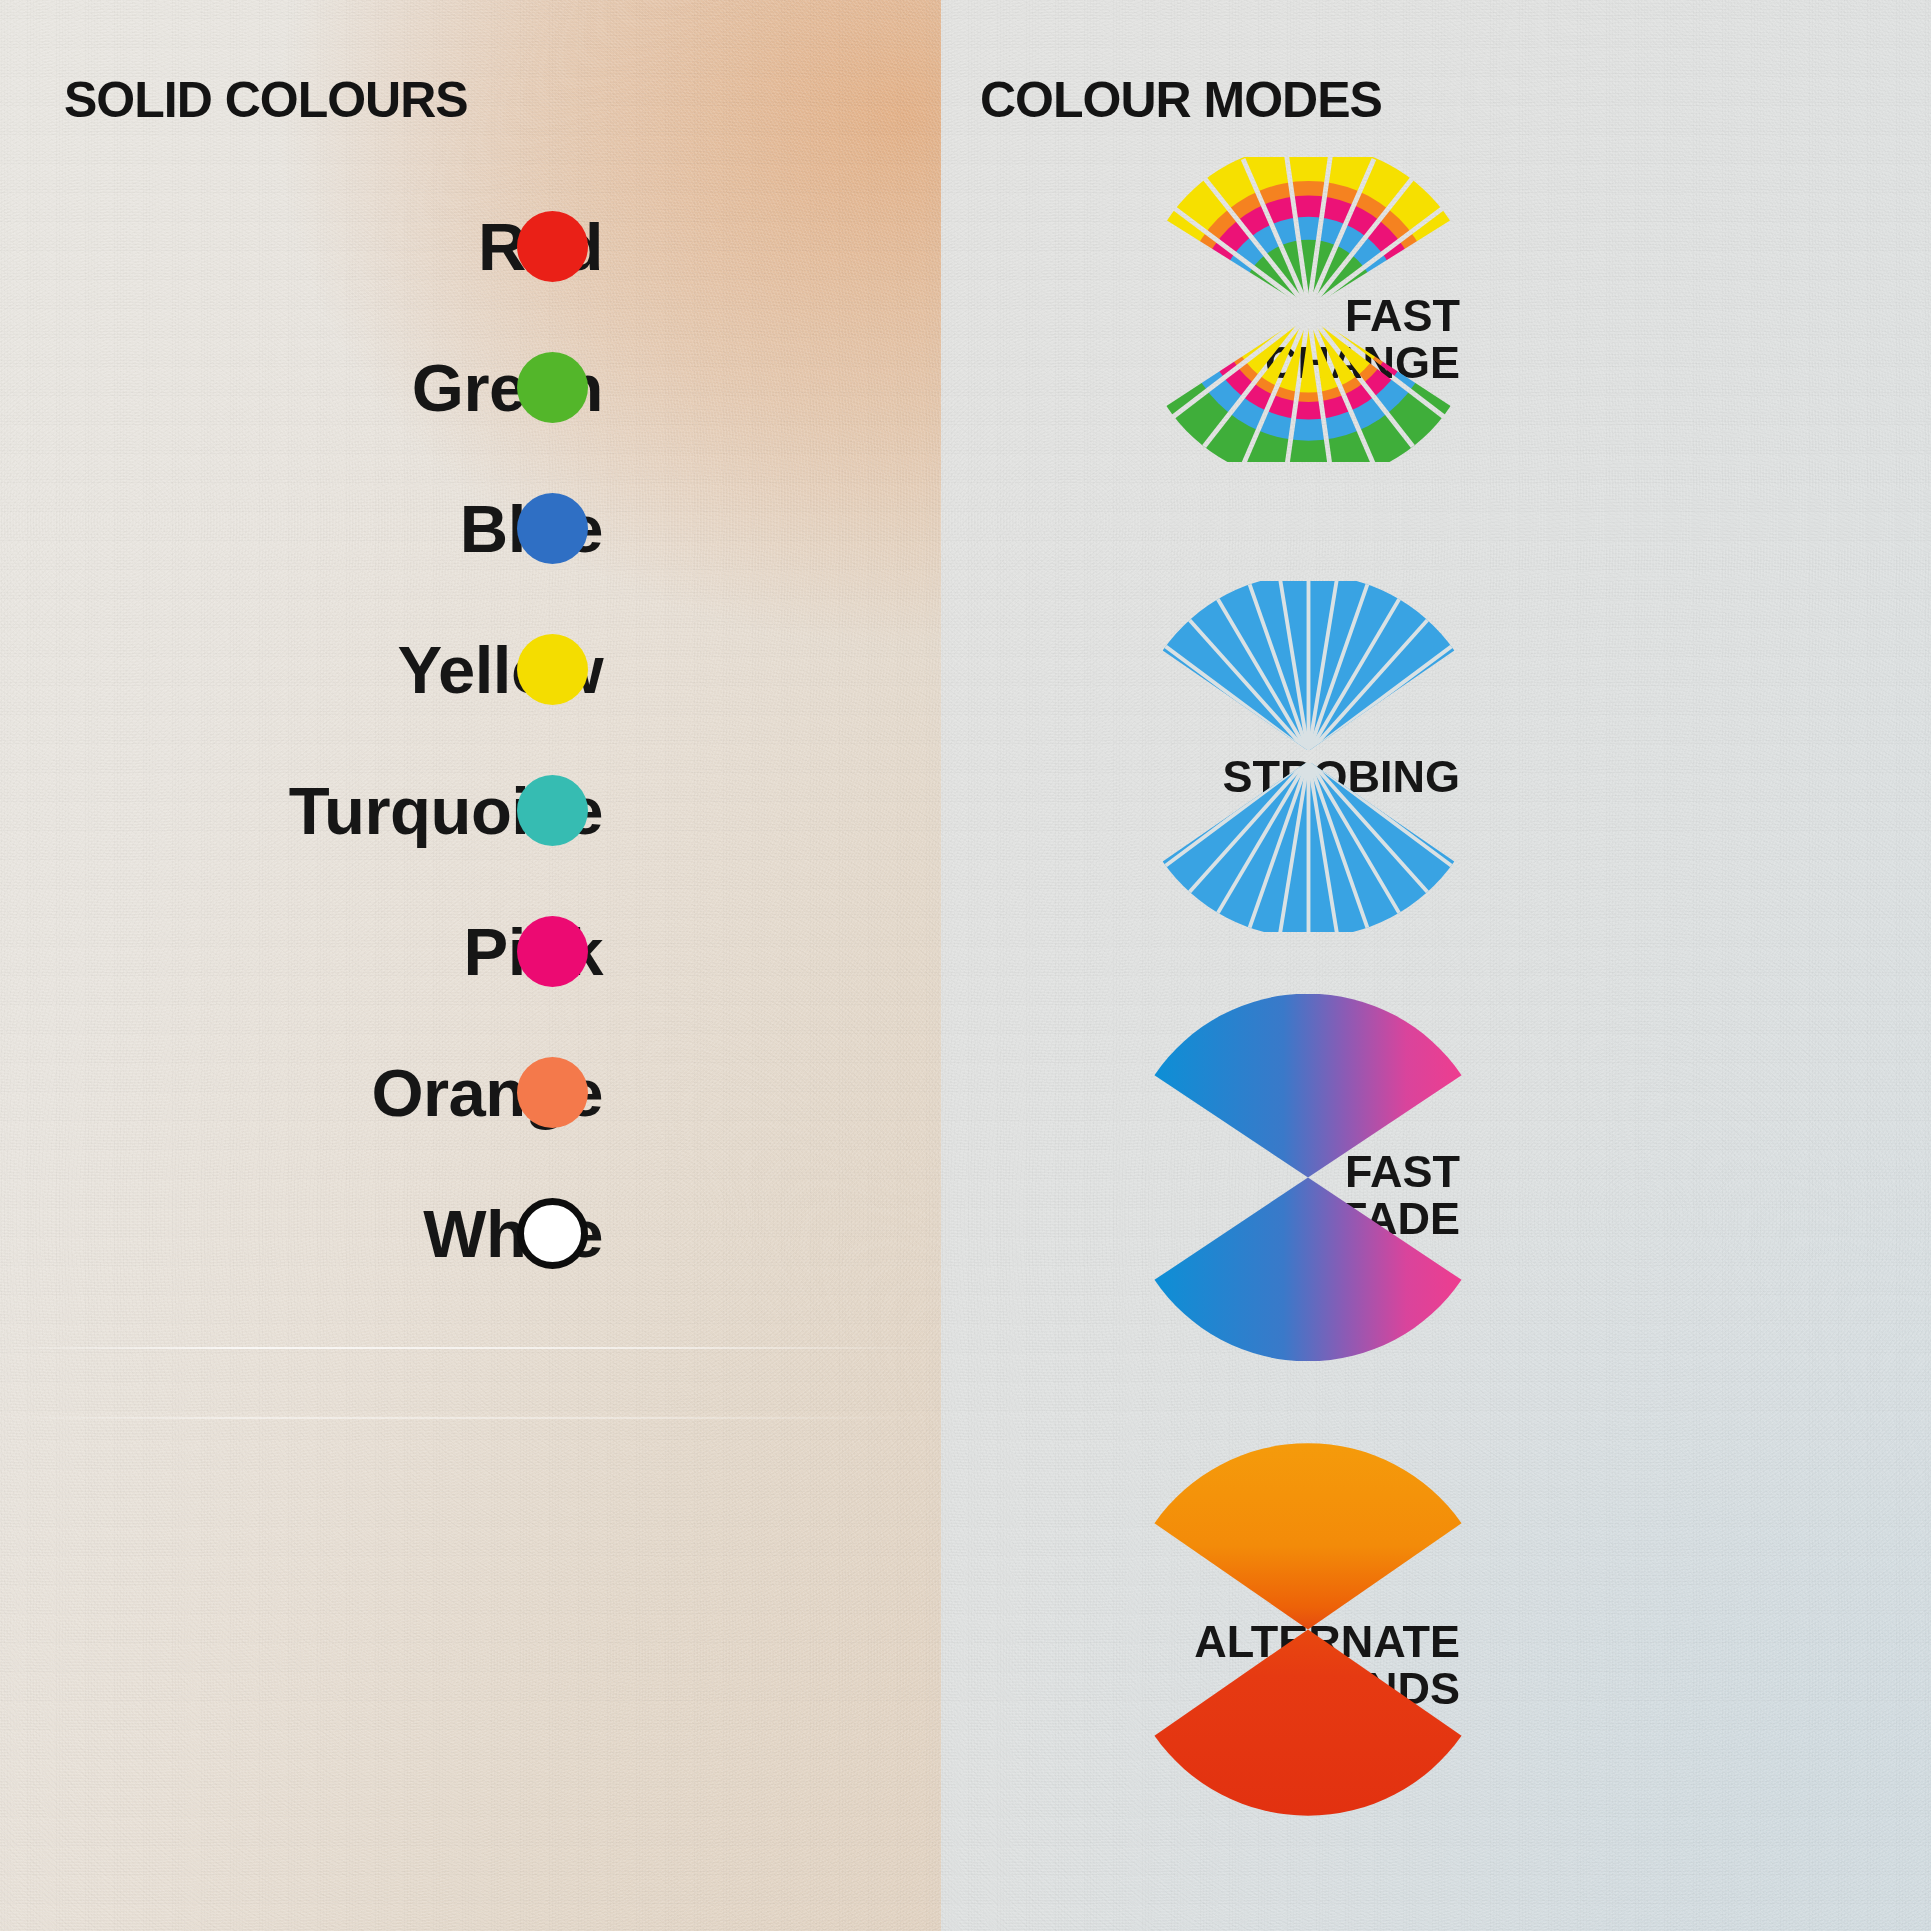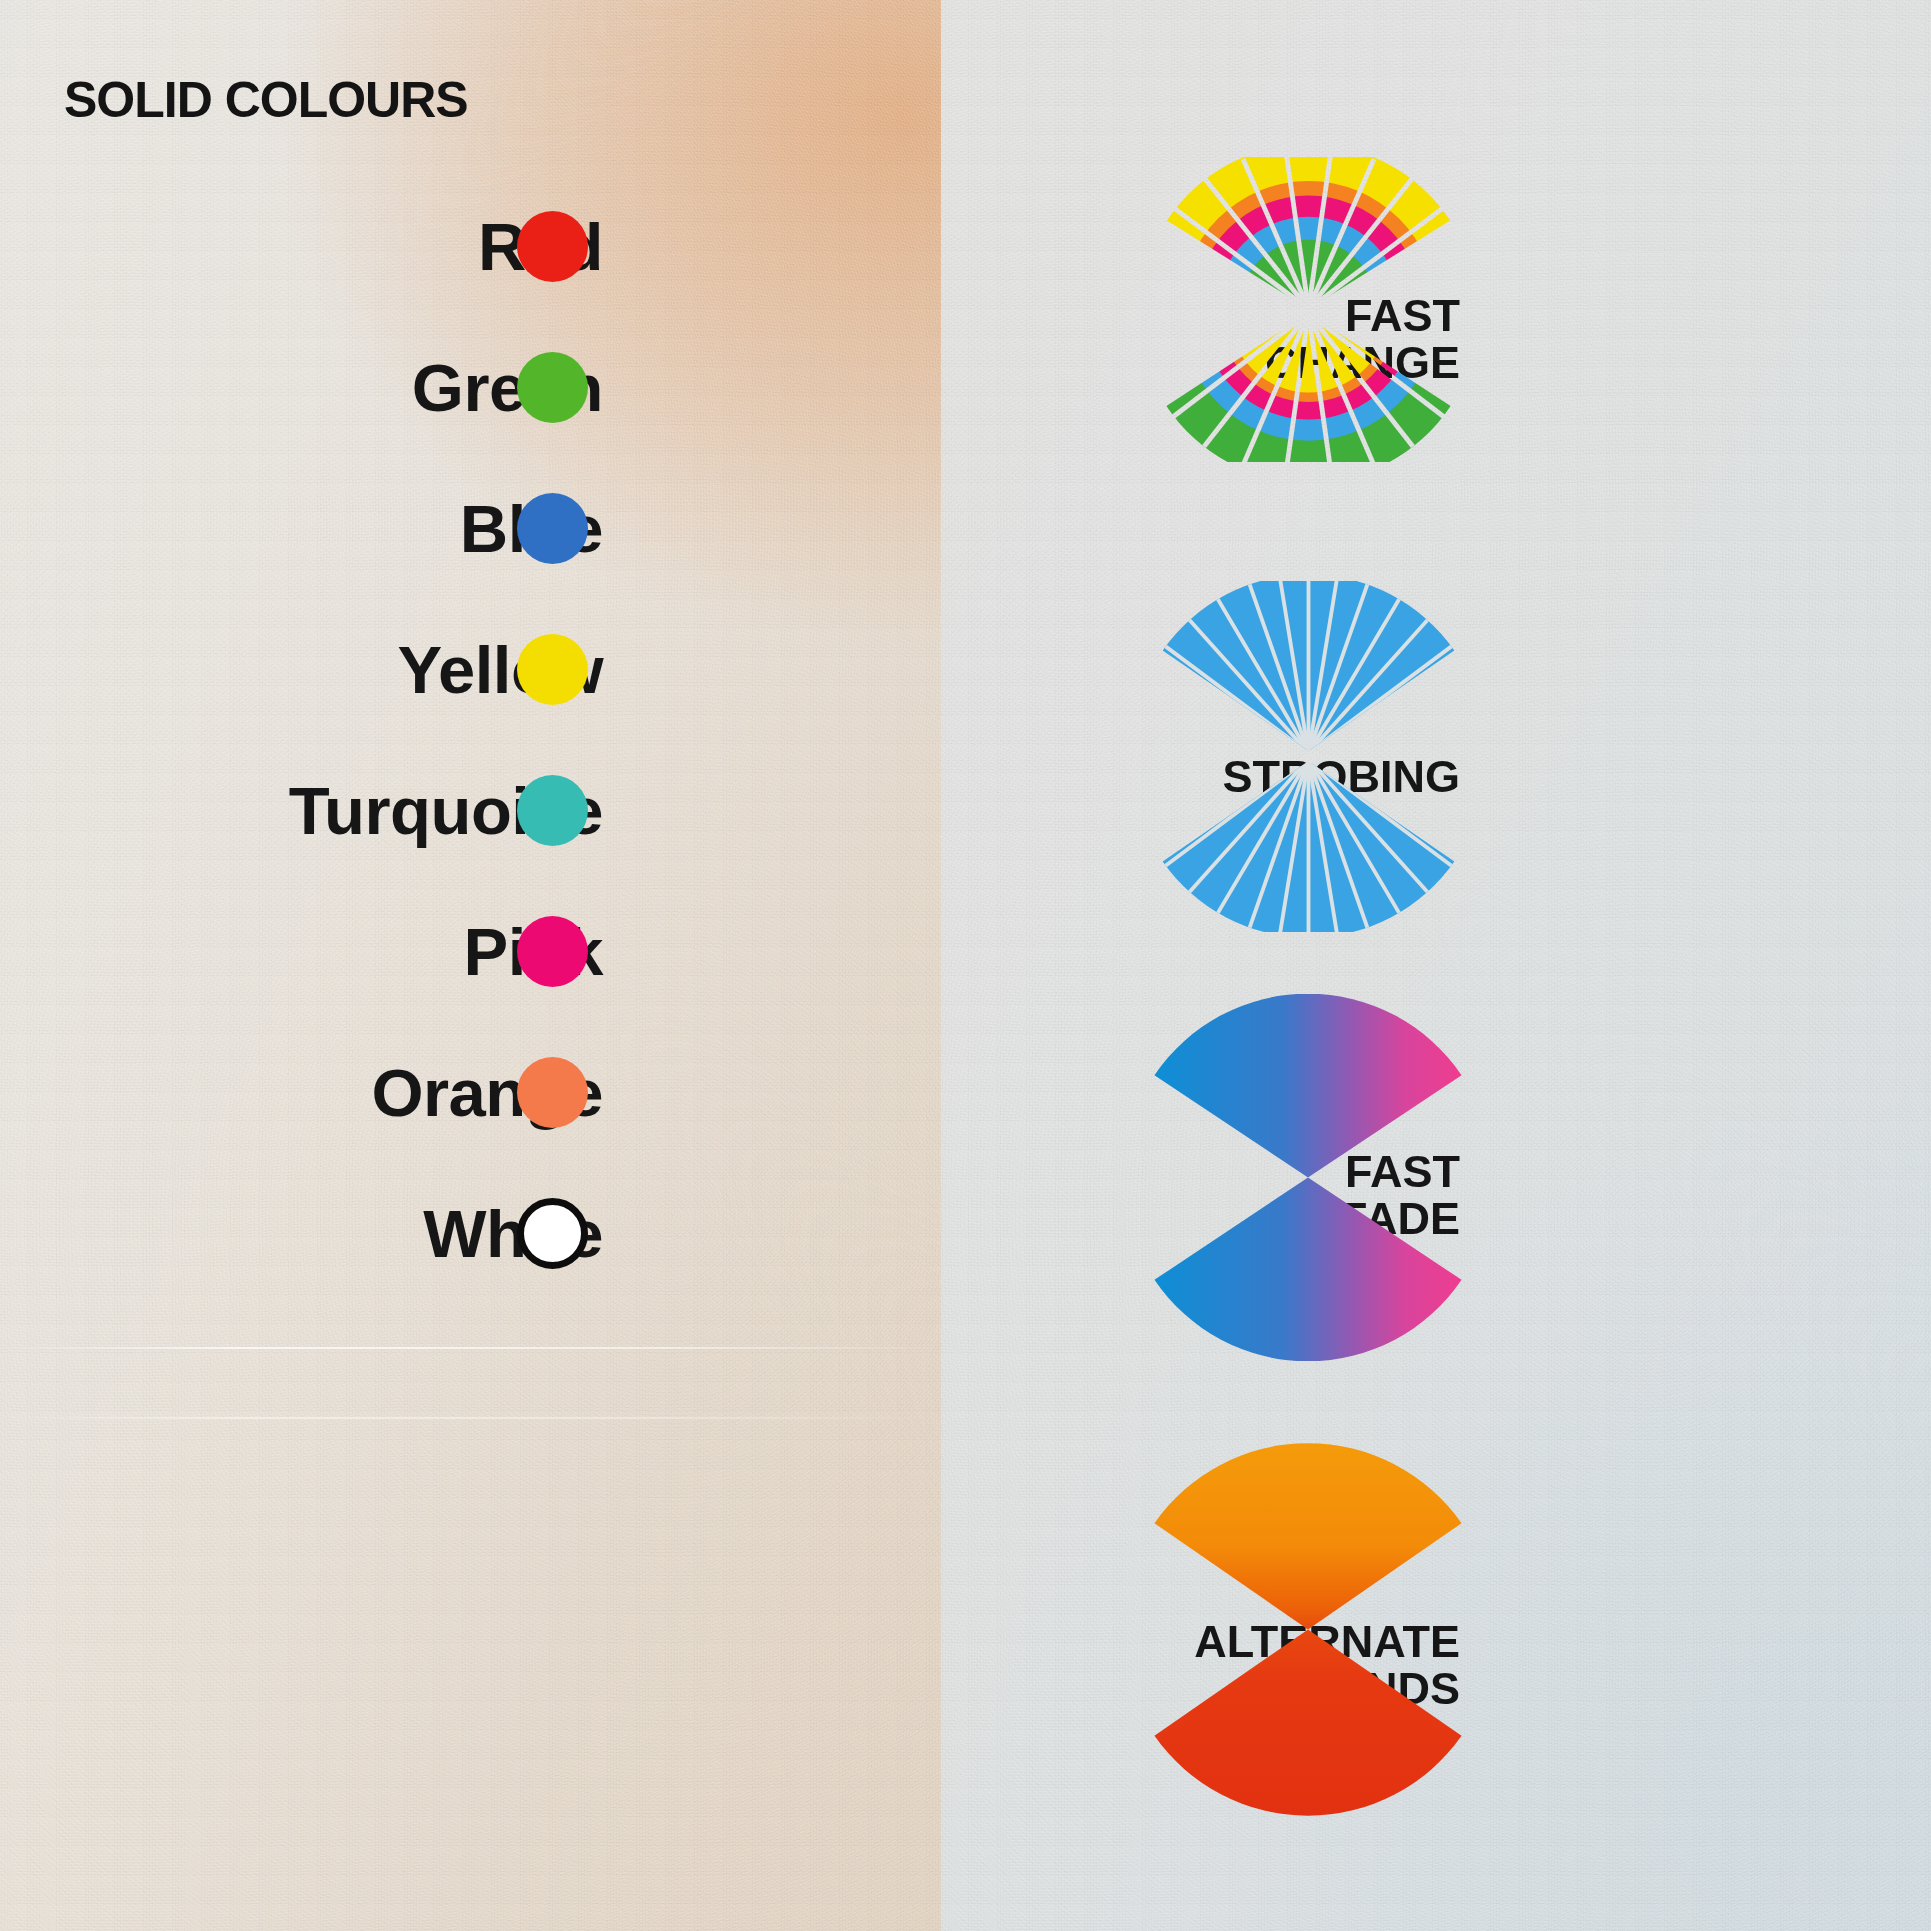--- a/index.html
+++ b/index.html
@@ -211,20 +211,21 @@
         <span class="swatch outlined" style="background:#ffffff"></span>
       </div>
 
     </div>
   </section>
 
   <section class="panel-right">
     <div class="grain"></div>
     <div class="grain2"></div>
 
+    <h1 class="heading heading-right">COLOUR MODES</h1>
 
     <div class="modes-list">
 
       <div class="mode-block" style="height:415px">
         <span class="mode-label" style="top:147px">FAST
 CHANGE</span>
 
         <div class="mode-art" style="top:11.6px">
           <svg width="319" height="154" viewBox="0 0 330 160">
             <defs>

